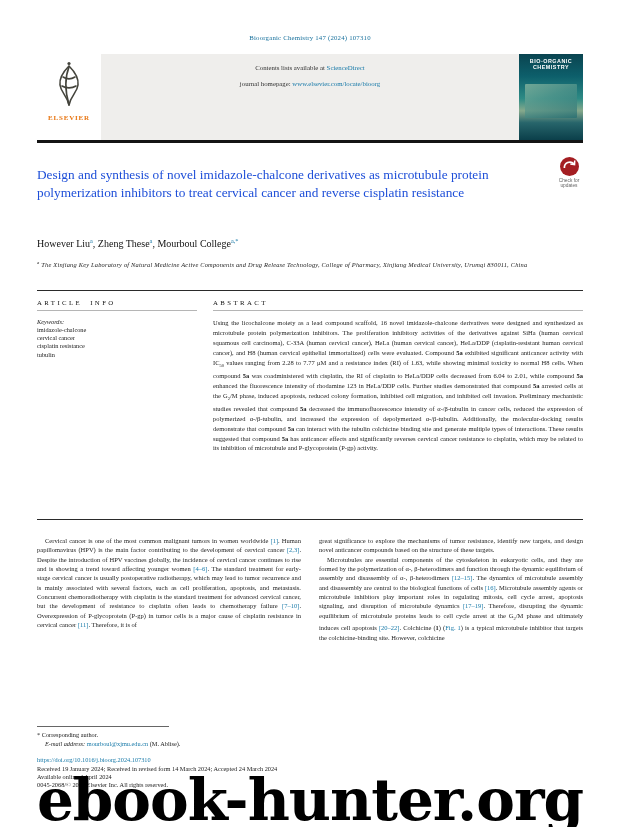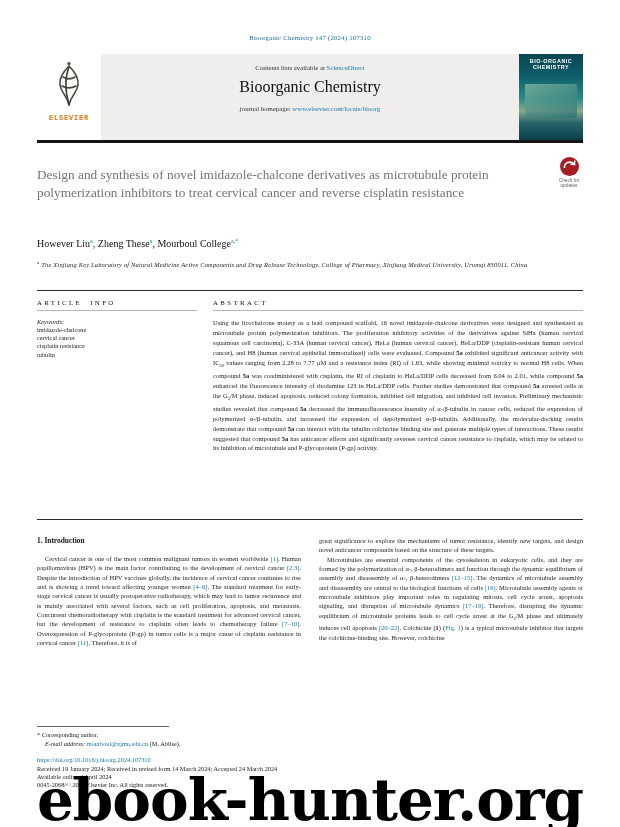--- a/index.html
+++ b/index.html
@@ -9,42 +9,42 @@
     font-family:"Liberation Serif", serif; color:#1a1a1a; overflow:hidden;
     margin:0 auto;
   }
   .citation {
     position:absolute; top:34px; left:0; width:100%; text-align:center;
     font-size:6.8px; color:#17709c; letter-spacing:0.2px;
   }
   
   .header-box { position:absolute; left:37px; top:54px; width:546px; height:86px; background:#efeeec; }
   .elsevier-logo { position:absolute; left:0; top:0; width:64px; height:86px; background:#fff; text-align:center; padding-top:5px; }
-  .elsevier-word { font-size:7px; font-weight:bold; color:#e87511; letter-spacing:0.8px; margin-top:1px;font-family:Liberation Mono, monospace; }
+  .elsevier-word { font-size:7px; font-weight:bold; color:#e87511; letter-spacing:0.8px; margin-top:1px; }
   .header-center { position:absolute; left:64px; right:64px; top:0; height:100%; text-align:center; }
   .contents-line { margin-top:10px; font-size:6.8px; color:#333; }
   .link { color:#1779a8; text-decoration:none; cursor:pointer; }
   .journal-title { margin-top:7px; font-size:16px; color:#111; }
   .homepage-line { margin-top:9px; font-size:6.8px; color:#333; }
   .cover { position:absolute; right:0; top:0; width:64px; height:86px;
     background:linear-gradient(180deg,#0a4450 0%, #0d5f6b 26%, #2e8b85 52%, #86a98c 66%, #27656b 80%, #0b3f4a 100%); }
   .cover-title { padding-top:4px; text-align:center; color:#fff; font-weight:bold;
     font-size:5.4px; line-height:6.4px; letter-spacing:0.5px; white-space:pre-line;
     font-family:"Liberation Sans", sans-serif; }
   .cover-art { position:absolute; left:6px; top:30px; right:6px; height:34px;
     background:linear-gradient(160deg,#9fc4a8 0%, #5d9b8f 40%, #1d6a70 100%); opacity:0.65; border-radius:1px; }
   .black-bar { position:absolute; left:37px; top:140px; width:546px; height:3px; background:#141414; }
   
   .check-badge { position:absolute; left:548px; top:157px; width:42px; text-align:center; cursor:pointer; }
   .check-circle { width:19px; height:19px; margin:0 auto; }
   .check-text { font-size:4.8px; line-height:5.4px; color:#666; margin-top:2px;
     white-space:pre-line; font-family:"Liberation Sans", sans-serif; }
   
   .title { position:absolute; left:37px; top:166px; width:484px; font-weight:normal;
-    font-size:13.3px; line-height:17.5px; color:#737373; }
+    font-size:13.3px; line-height:17.5px; color:#1d4ed8; }
   .authors { position:absolute; left:37px; top:237px; font-size:10px; color:#111; }
   .sup { color:#1779a8; font-size:6.3px; vertical-align:super; }
   .affiliation { position:absolute; left:37px; top:259px; width:546px;
     font-size:6.4px; font-style:italic; line-height:8px; color:#222; letter-spacing:0.2px; }
   .aff-sup { font-size:4.6px; vertical-align:super; font-style:italic; }
   
   .rule { position:absolute; left:37px; width:546px; height:1px; background:#2a2a2a; }
   .rule-top { top:290px; }
   .rule-bottom { top:519px; }
   
@@ -98,21 +98,20 @@
           </g>
         </svg>
       </span>
       <div class="elsevier-word">ELSEVIER</div>
     </div>
 
     <div class="header-center">
       <div class="contents-line">
         <span>Contents lists available at </span><a class="link">ScienceDirect</a>
       </div>
-      <div class="journal-title">Bioorganic Chemistry</div>
       <div class="homepage-line">
         <span>journal homepage: </span><a class="link">www.elsevier.com/locate/bioorg</a>
       </div>
     </div>
 
     <div class="cover">
       <div class="cover-title">BIO-ORGANIC
 CHEMISTRY</div>
       <div class="cover-art"></div>
     </div>
@@ -158,21 +157,20 @@
 
   <div class="abs-col">
     <div class="section-heading">ABSTRACT</div>
     <div class="thin-rule"></div>
     <div class="abs-text"><span>Using the licochalcone moiety as a lead compound scaffold, 16 novel imidazole-chalcone derivatives were designed and synthesized as microtubule protein polymerization inhibitors. The proliferation inhibitory activities of the derivatives against SiHa (human cervical squamous cell carcinoma), C-33A (human cervical cancer), HeLa (human cervical cancer), HeLa/DDP (cisplatin-resistant human cervical cancer), and H8 (human cervical epithelial immortalized) cells were evaluated. Compound </span><span class="b">5a</span><span> exhibited significant anticancer activity with IC</span><span class="sub">50</span><span> values ranging from 2.28 to 7.77 μM and a resistance index (RI) of 1.63, while showing minimal toxicity to normal H8 cells. When compound </span><span class="b">5a</span><span> was coadministered with cisplatin, the RI of cisplatin to HeLa/DDP cells decreased from 6.04 to 2.01, while compound </span><span class="b">5a</span><span> enhanced the fluorescence intensity of rhodamine 123 in HeLa/DDP cells. Further studies demonstrated that compound </span><span class="b">5a</span><span> arrested cells at the G</span><span class="sub">2</span><span>/M phase, induced apoptosis, reduced colony formation, inhibited cell migration, and inhibited cell invasion. Preliminary mechanistic studies revealed that compound </span><span class="b">5a</span><span> decreased the immunofluorescence intensity of α-/β-tubulin in cancer cells, reduced the expression of polymerized α-/β-tubulin, and increased the expression of depolymerized α-/β-tubulin. Additionally, the molecular-docking results demonstrate that compound </span><span class="b">5a</span><span> can interact with the tubulin colchicine binding site and generate multiple types of interactions. These results suggested that compound </span><span class="b">5a</span><span> has anticancer effects and significantly reverses cervical cancer resistance to cisplatin, which may be related to its inhibition of microtubule and P-glycoprotein (P-gp) activity.</span></div>
   </div>
 
   <div class="rule rule-bottom"></div>
 
   <div class="col-left">
-    <div class="sec-heading">1. Introduction</div>
     <p class="body indent"><span>Cervical cancer is one of the most common malignant tumors in women worldwide </span><span class="cite">[1]</span><span>. Human papillomavirus (HPV) is the main factor contributing to the development of cervical cancer </span><span class="cite">[2,3]</span><span>. Despite the introduction of HPV vaccines globally, the incidence of cervical cancer continues to rise and is showing a trend toward affecting younger women </span><span class="cite">[4–6]</span><span>. The standard treatment for early-stage cervical cancer is usually postoperative radiotherapy, which may lead to tumor recurrence and is mainly associated with several factors, such as cell proliferation, apoptosis, and metastasis. Concurrent chemoradiotherapy with cisplatin is the standard treatment for advanced cervical cancer, but the development of resistance to cisplatin often leads to chemotherapy failure </span><span class="cite">[7–10]</span><span>. Overexpression of P-glycoprotein (P-gp) in tumor cells is a major cause of cisplatin resistance in cervical cancer </span><span class="cite">[11]</span><span>. Therefore, it is of</span></p>
   </div>
   <div class="col-right">
     <p class="body"><span>great significance to explore the mechanisms of tumor resistance, identify new targets, and design novel anticancer compounds based on the structure of these targets.</span></p>
     <p class="body indent"><span>Microtubules are essential components of the cytoskeleton in eukaryotic cells, and they are formed by the polymerization of α-, β-heterodimers and function through the dynamic equilibrium of assembly and disassembly of α-, β-heterodimers </span><span class="cite">[12–15]</span><span>. The dynamics of microtubule assembly and disassembly are central to the biological functions of cells </span><span class="cite">[16]</span><span>. Microtubule assembly agents or microtubule inhibitors play important roles in regulating mitosis, cell cycle arrest, apoptosis signaling, and disruption of microtubule dynamics </span><span class="cite">[17–19]</span><span>. Therefore, disrupting the dynamic equilibrium of microtubule proteins leads to cell cycle arrest at the G</span><span class="sub">2</span><span>/M phase and ultimately induces cell apoptosis </span><span class="cite">[20–22]</span><span>. Colchicine (</span><span class="b">1</span><span>) (</span><span class="cite">Fig. 1</span><span>) is a typical microtubule inhibitor that targets the colchicine-binding site. However, colchicine</span></p>
   </div>
 
   <div class="foot-rule"></div>
   <div class="foot-corr">* Corresponding author.</div>
   <div class="foot-email">

